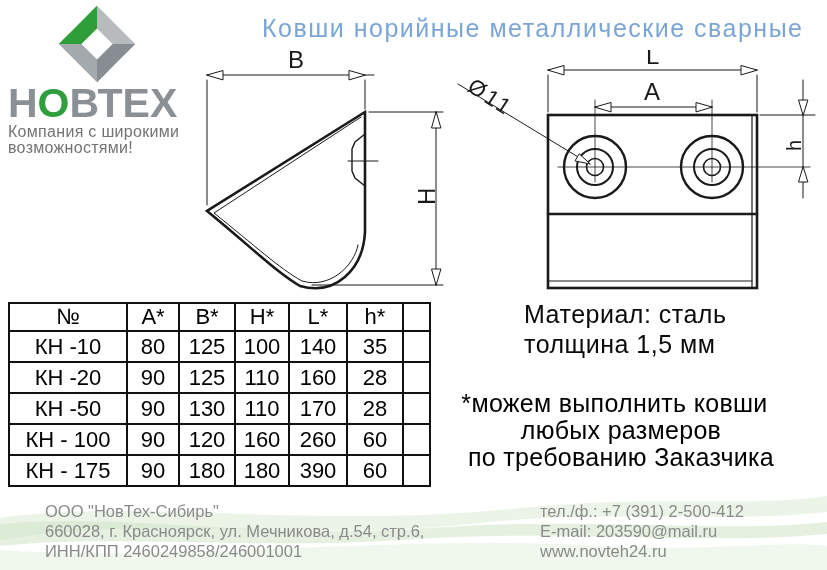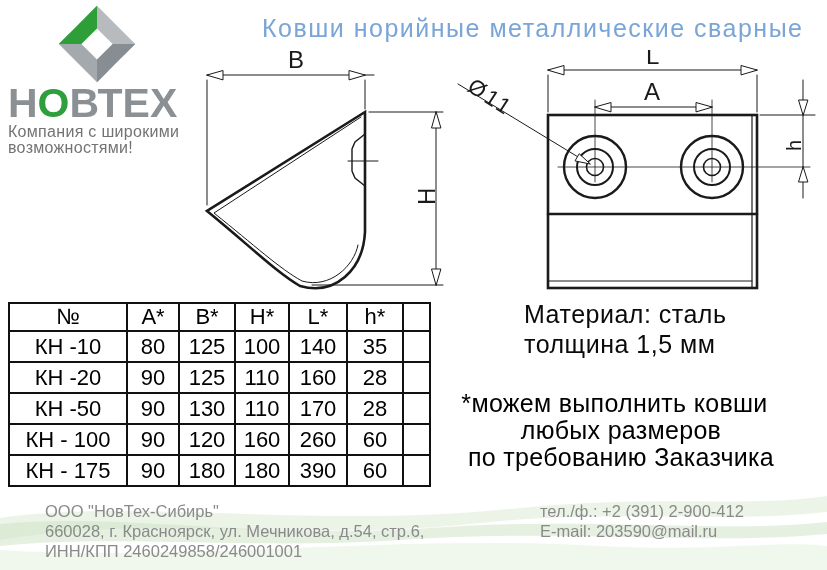--- a/index.html
+++ b/index.html
@@ -236,18 +236,19 @@
       <path d="M0,30 C140,10 320,42 520,20 C660,6 750,20 827,8 L827,24 C720,36 620,20 470,36 C300,54 150,26 0,52 Z" fill="#d4e7cb" opacity="0.45"></path>
       <path d="M0,36 C120,24 260,52 430,40 C600,28 720,46 827,34 L827,46 C700,58 560,40 400,52 C250,62 120,46 0,58 Z" fill="#cfe3c6" opacity="0.55"></path>
       <path d="M0,62 C180,74 400,46 600,58 C710,64 780,52 827,58 L827,82 L0,82 Z" fill="#eaf4e5" opacity="0.7"></path>
     </svg>
     <div class="footer-left">
       <div>ООО "НовТех-Сибирь"</div>
       <div>660028, г. Красноярск, ул. Мечникова, д.54, стр.6,</div>
       <div>ИНН/КПП 2460249858/246001001</div>
     </div>
     <div class="footer-right">
-      <div>тел./ф.: +2 (391) 2-900-412</div>
+      <div>тел./ф.: +7 (391) 2-500-412</div>
       <div>E-mail: 203590@mail.ru</div>
+      <div>www.novteh24.ru</div>
     </div>
   </div>
 
 </div>
 
 </body></html>

